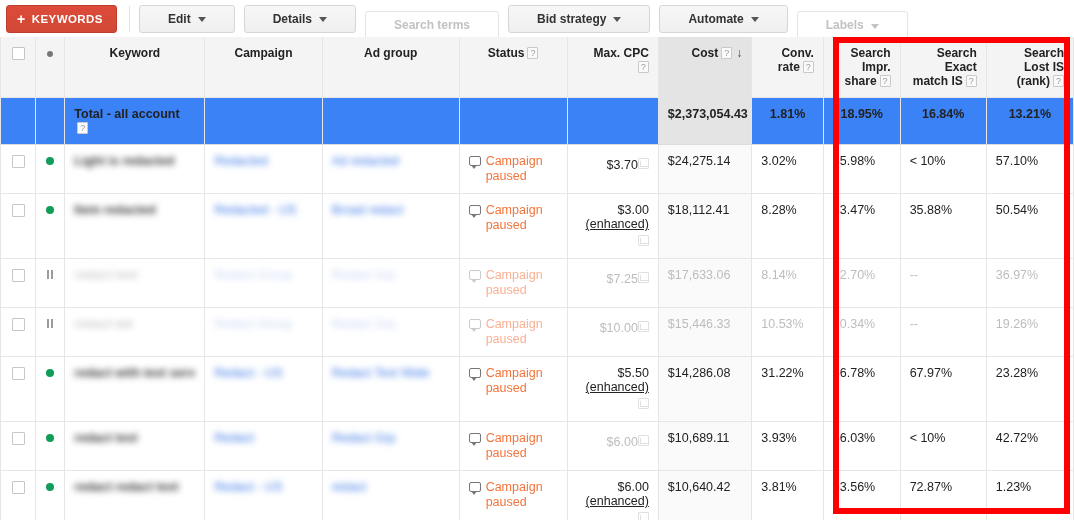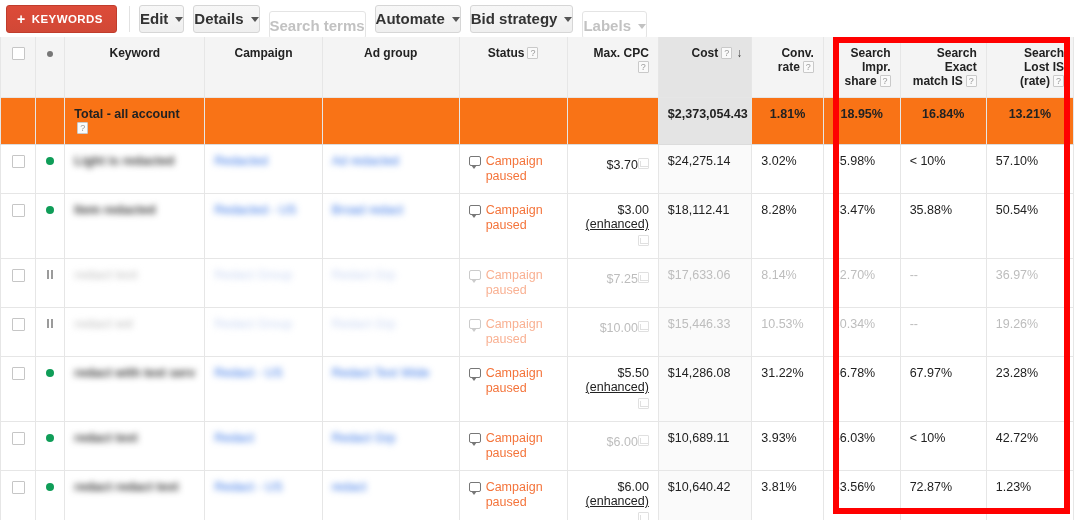--- a/index.html
+++ b/index.html
@@ -22,24 +22,24 @@
     height: 28px; padding: 0 13px 0 10px;
     background: #d34836; background: linear-gradient(#dd4b39,#d14836);
     border: 1px solid #c03c2c; border-radius: 3px;
     color: #fff; font-size: 11.5px; font-weight: bold; letter-spacing: .45px;
     display: flex; align-items: center; gap: 6px; cursor: pointer;
     text-transform: uppercase;
   }
   .btn-keywords .plus { font-size: 14px; font-weight: bold; line-height: 1; }
   .tb-sep { width: 1px; height: 26px; background: #e2e2e2; margin: 0 9px 0 12px; }
   .btn {
-    height: 28px; padding: 0 0; margin-right: 9px;
+    height: 28px; padding: 0 28px; margin-right: 9px;
     background: linear-gradient(#f7f7f7,#efefef);
     border: 1px solid #d6d6d6; border-radius: 3px;
-    color: #333; font-size: 15px; font-weight: bold;
+    color: #333; font-size: 12px; font-weight: bold;
     display: flex; align-items: center; gap: 7px; cursor: pointer; white-space: nowrap;
   }
   .btn.disabled {
     background: #fff; border-color: #e4e4e4; color: #c2c2c2; font-weight: bold; cursor: default; margin-top: 13px;
   }
   .caret {
     width: 0; height: 0; border-left: 4px solid transparent; border-right: 4px solid transparent;
     border-top: 5px solid #555; display: inline-block; position: relative; top: 1px;
   }
   .btn.disabled .caret { border-top-color: #c2c2c2; }
@@ -69,21 +69,21 @@
     border: 1px solid #c9c9c9; background: #fafafa; color: #9a9a9a;
     font-size: 9px; font-weight: normal; text-align: center; border-radius: 1px;
     vertical-align: 1px; margin-left: 3px;
   }
   .sortarrow { color: #444; font-size: 12px; margin-left: 4px; }
 
   .hdr-cb { width: 34px; }
   .hdr-dot { width: 28px; text-align: center; }
 
   tr.totals td {
-    background: #f97316; height: 44px; font-weight: bold; color: #222;
+    background: #3b82f6; height: 44px; font-weight: bold; color: #222;
     border-bottom: 1px solid #dcdcdc;
   }
   tr.totals td.sorted { background: #e4e4e4; }
   tr.totals td.num { text-align: center; }
 
   tbody td { background: #fff; }
   tbody td.sorted { background: #fafafa; }
   tbody td.num { text-align: left; white-space: nowrap; }
   tr.paused td, tr.paused td .redact, tr.paused td a { color: #bdbdbd; }
 
@@ -162,25 +162,25 @@
       <span class="caret"></span>
     </div>
     <div class="btn">
       <span>Details</span>
       <span class="caret"></span>
     </div>
     <div class="btn disabled">
       <span>Search terms</span>
     </div>
     <div class="btn">
+      <span>Bid strategy</span>
+      <span class="caret"></span>
+    </div>
+    <div class="btn">
       <span>Automate</span>
-      <span class="caret"></span>
-    </div>
-    <div class="btn">
-      <span>Bid strategy</span>
       <span class="caret"></span>
     </div>
     <div class="btn disabled">
       <span>Labels</span>
       <span class="caret"></span>
     </div>
   </div>
 
   <table class="grid">
     <colgroup>
@@ -234,21 +234,21 @@
           <span>share</span><span class="hq">?</span>
         </th>
         <th class="num">
           <span>Search</span><br>
           <span>Exact</span><br>
           <span>match IS</span><span class="hq">?</span>
         </th>
         <th class="num">
           <span>Search</span><br>
           <span>Lost IS</span><br>
-          <span>(rate)</span><span class="hq">?</span>
+          <span>(rank)</span><span class="hq">?</span>
         </th>
       </tr>
     </thead>
     <tbody>
       <tr class="totals">
         <td></td>
         <td></td>
         <td>
           <span>Total - all account</span><br>
           <span class="hq">?</span>

